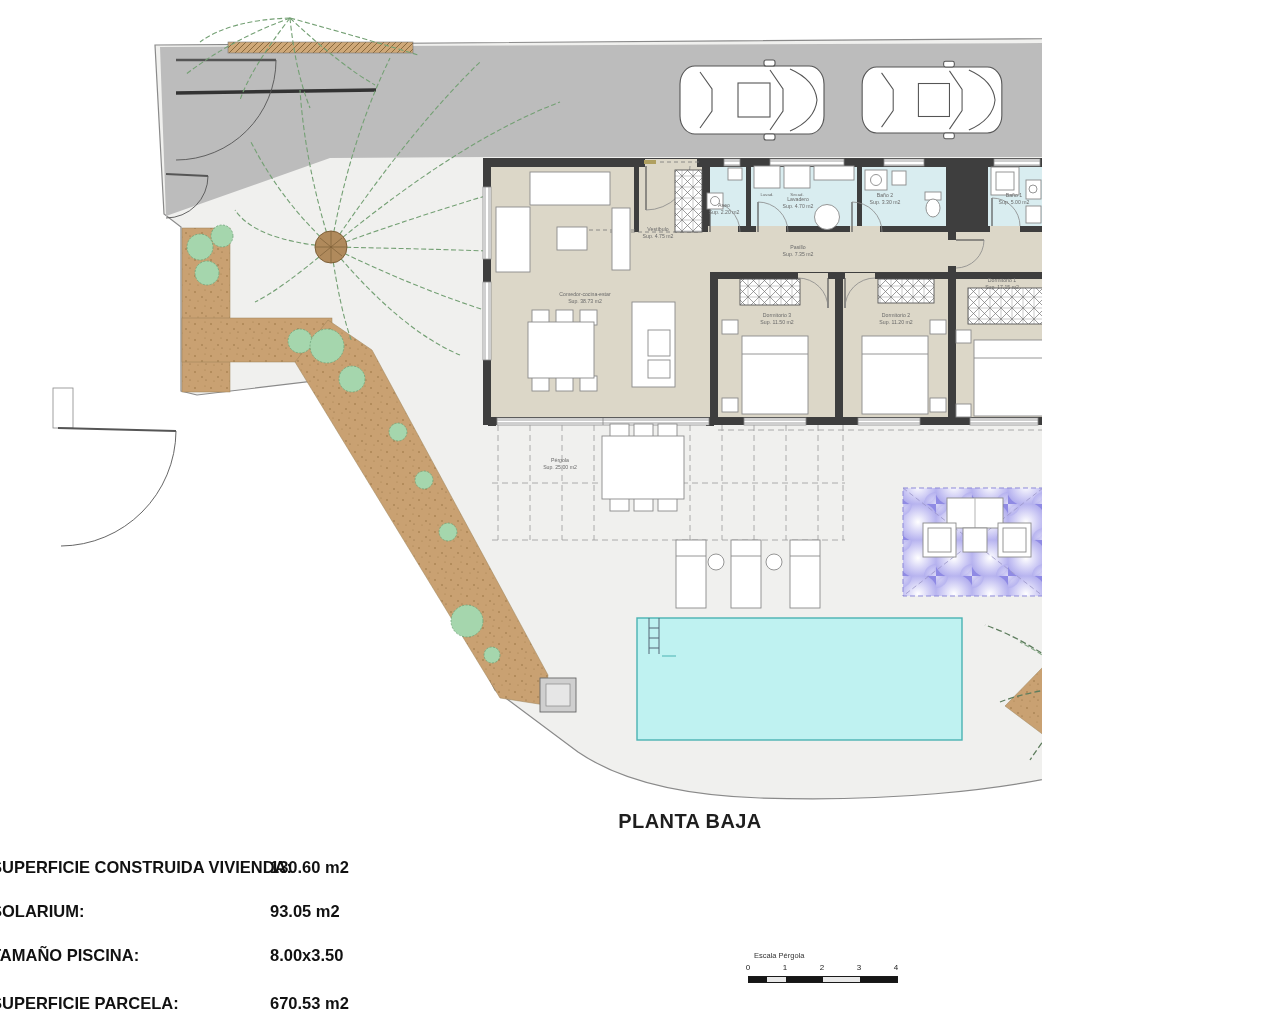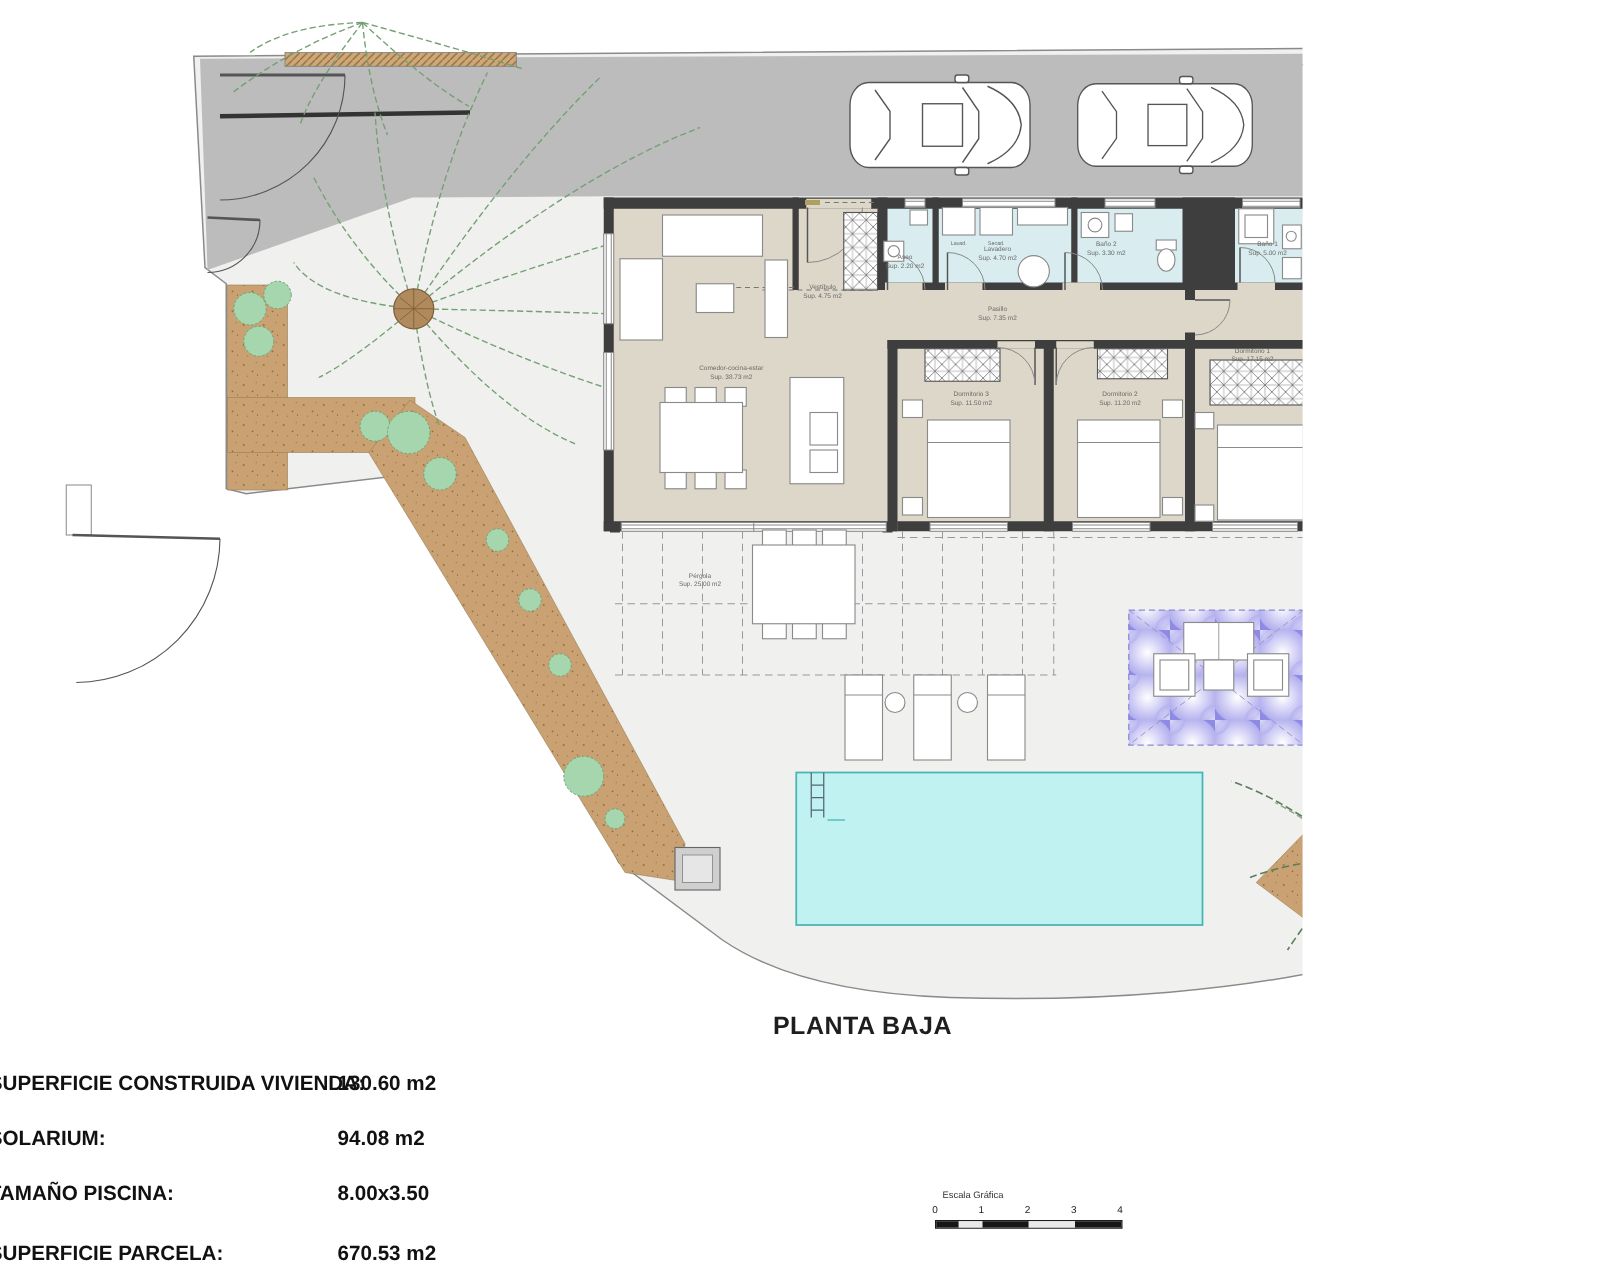--- a/index.html
+++ b/index.html
@@ -465,33 +465,33 @@
 </svg>
 
 <div class="plan-title">PLANTA BAJA</div>
 
 <div class="stat-row" style="top:858px;">
   <span class="stat-label">SUPERFICIE CONSTRUIDA VIVIENDA:</span>
   <span class="stat-value">130.60 m2</span>
 </div>
 <div class="stat-row" style="top:902px;">
   <span class="stat-label">SOLARIUM:</span>
-  <span class="stat-value">94.08 m2</span>
+  <span class="stat-value">93.05 m2</span>
 </div>
 <div class="stat-row" style="top:946px;">
   <span class="stat-label">TAMAÑO PISCINA:</span>
   <span class="stat-value">8.00x3.50</span>
 </div>
 <div class="stat-row" style="top:994px;">
   <span class="stat-label">SUPERFICIE PARCELA:</span>
   <span class="stat-value">670.53 m2</span>
 </div>
 
 <div class="scale-wrap">
-  <div class="scale-label">Escala Gráfica</div>
+  <div class="scale-label">Escala Pérgola</div>
   <div class="scale-ticks">
     <span style="left:0px">0</span>
     <span style="left:37px">1</span>
     <span style="left:74px">2</span>
     <span style="left:111px">3</span>
     <span style="left:148px">4</span>
   </div>
   <div class="scale-bar">
     <div class="seg-dark" style="width:18px"></div>
     <div class="seg-light" style="width:19px"></div>

